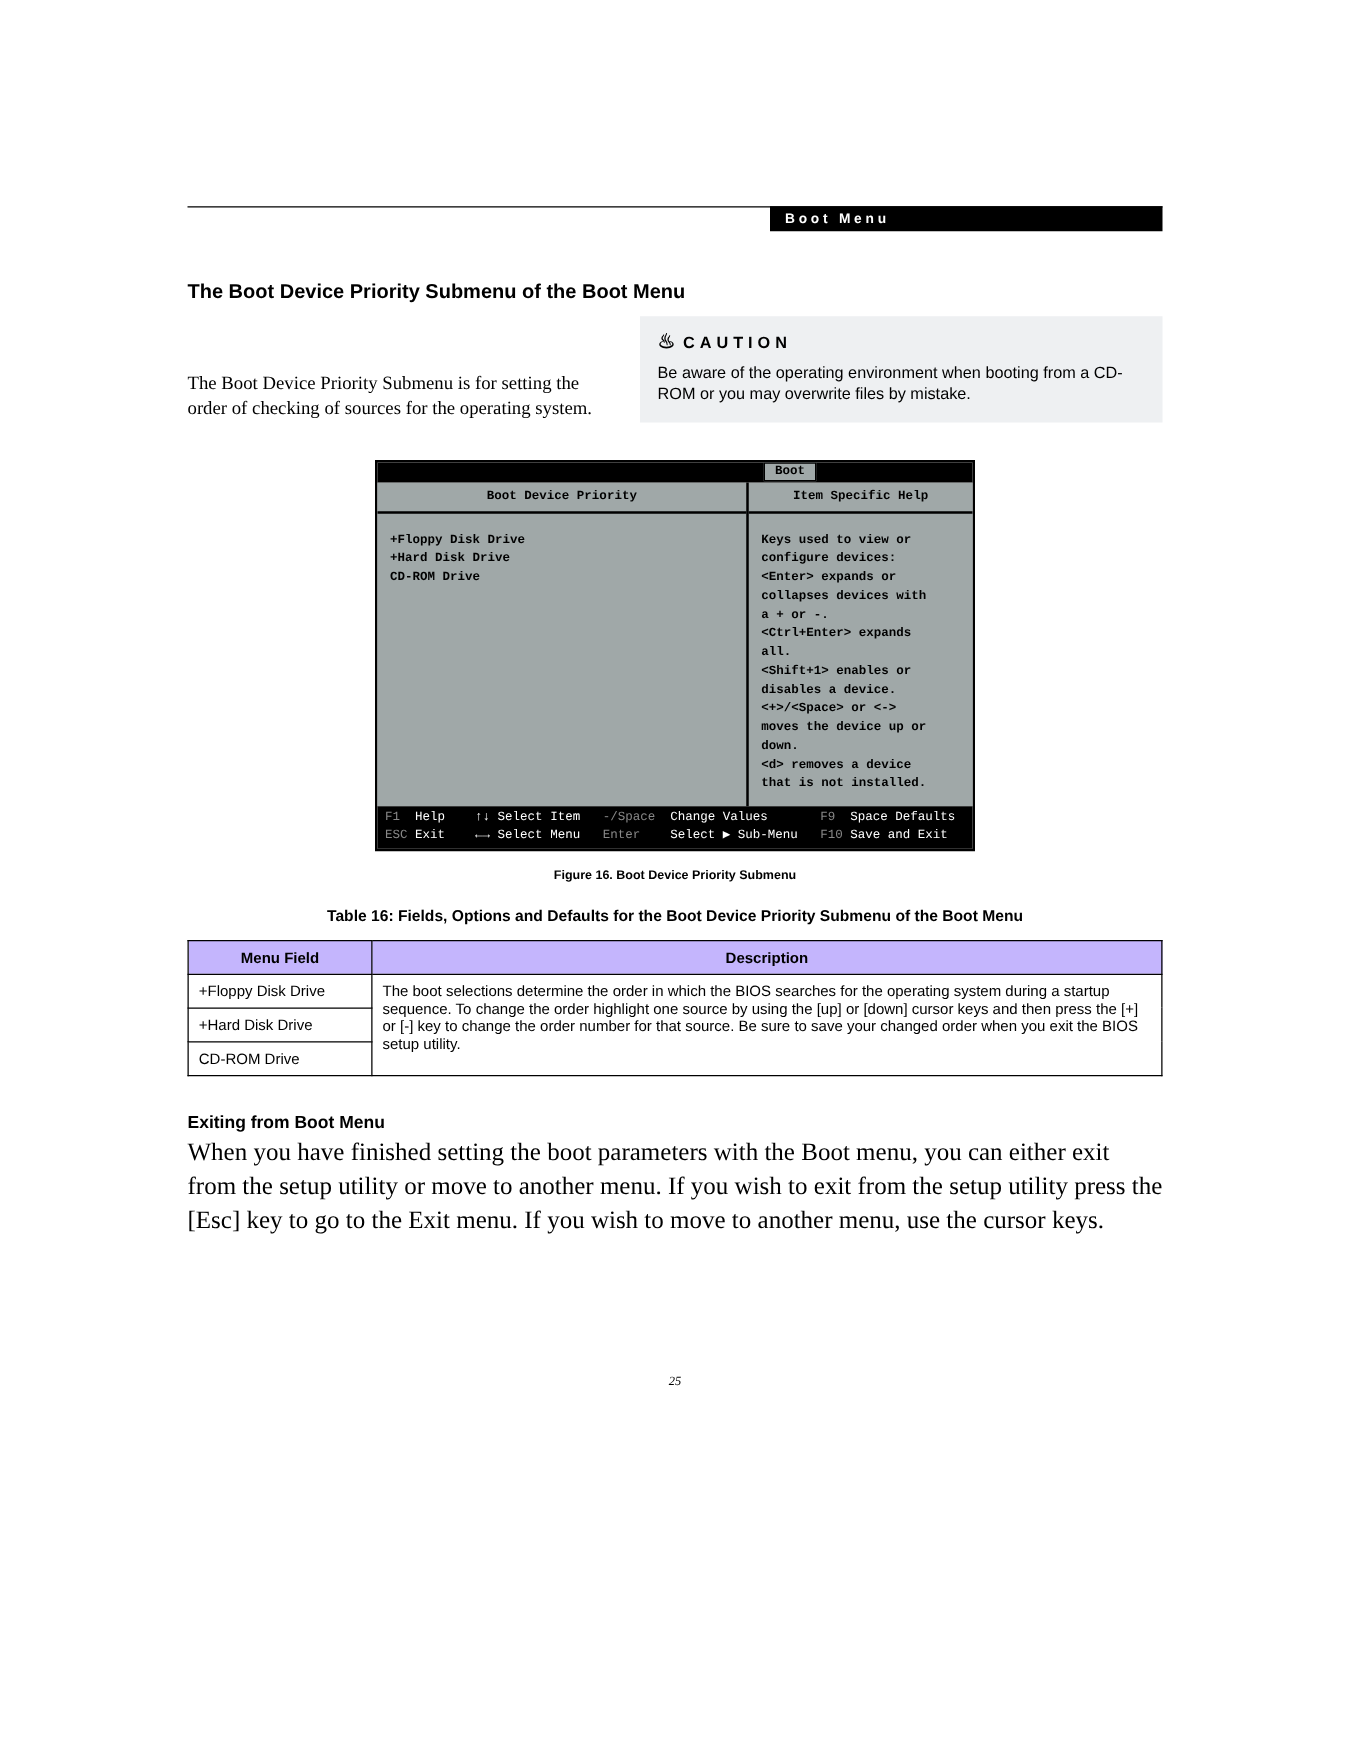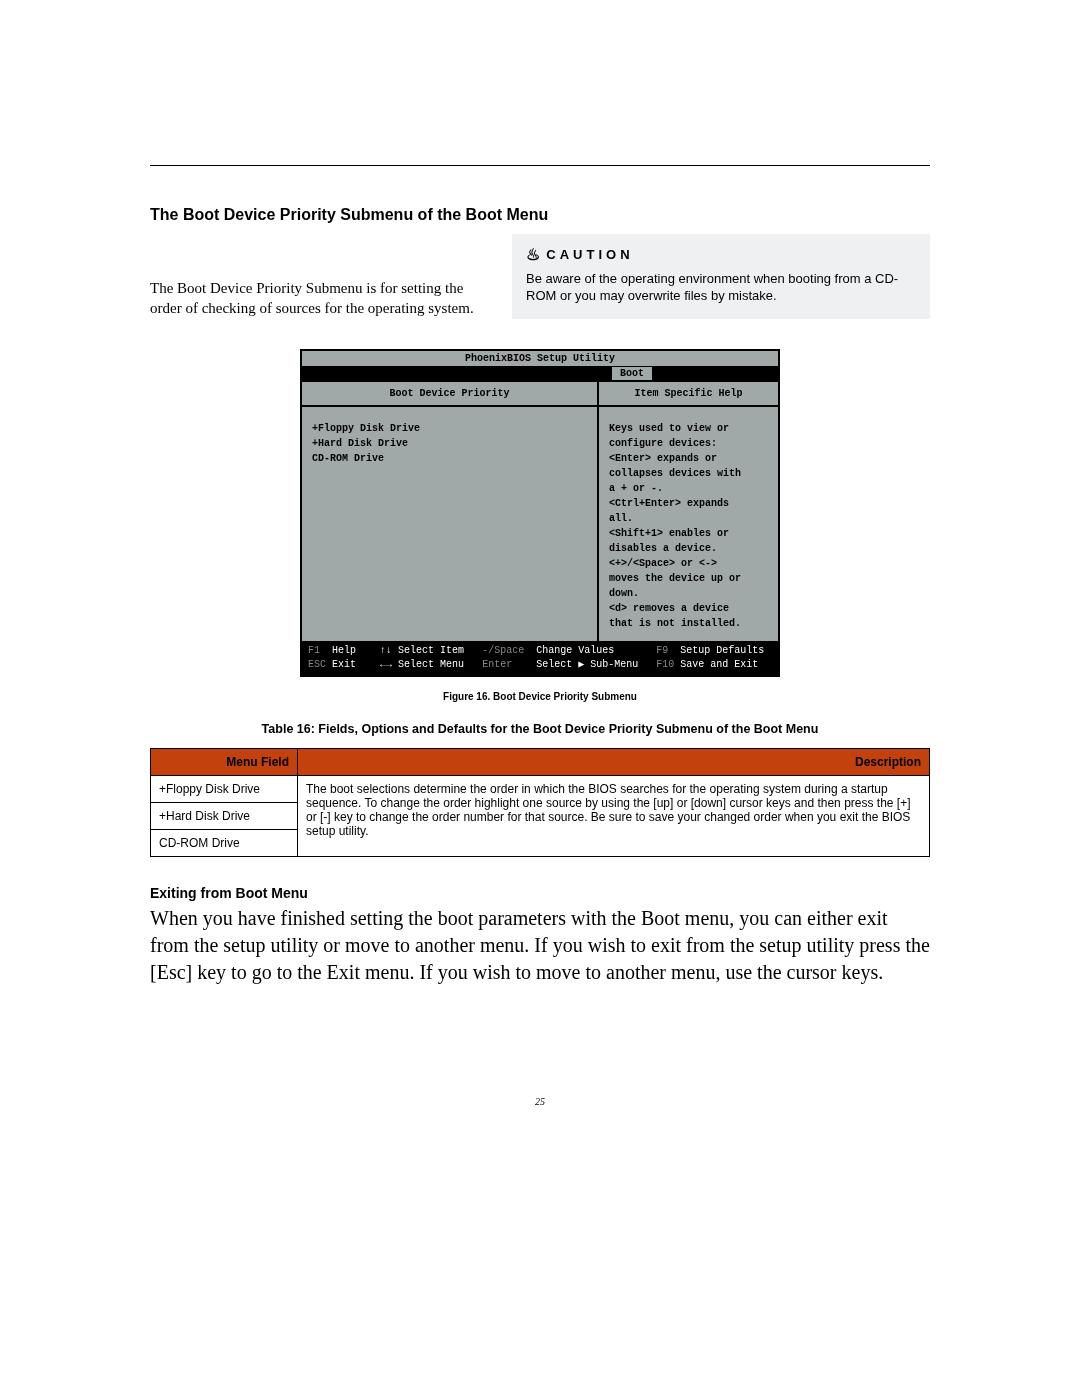--- a/index.html
+++ b/index.html
@@ -157,24 +157,24 @@
   margin: 10px 0 12px 0;
 }
 table.fields {
   border-collapse: collapse;
   width: 100%;
   font-family: Arial, sans-serif;
   font-size: 12px;
 }
 table.fields th {
   border: 1px solid #000;
-  text-align: right;
+  text-align: center;
   padding: 6px 8px;
   font-weight: bold;
-  background: #c2410c;
+  background: #c4b5fd;
 }
 table.fields td {
   border-left: 1px solid #000;
   border-right: 1px solid #000;
   padding: 6px 8px;
   vertical-align: top;
 }
 table.fields tr.first-body td { border-top: 1px solid #000; }
 table.fields tr.last-body td { border-bottom: 1px solid #000; }
 table.fields td.field-cell { border-bottom: 1px solid #000; width: 130px; }
@@ -193,37 +193,37 @@
   font-style: italic;
   font-size: 10px;
   margin-top: 110px;
 }
 </style>
 </head>
 <body>
 
 <div class="page">
   <div class="header-rule"></div>
+  <div class="header-banner">Boot Menu</div>
 
   <div class="section-title">The Boot Device Priority Submenu of the Boot Menu</div>
 
   <div class="two-col">
     <div class="intro-left">The Boot Device Priority Submenu is for setting the order of checking of sources for the operating system.</div>
     <div class="caution-box">
       <div class="caution-head">
         <span class="flame">♨</span>
         <span>CAUTION</span>
       </div>
       <div>Be aware of the operating environment when booting from a CD-ROM or you may overwrite files by mistake.</div>
     </div>
   </div>
 
   <div class="bios-wrap">
     <div class="bios-outer">
-      <div class="bios-titlebar">PhoenixBIOS Setup Utility</div>
       <div class="bios-menu-row">
         <div class="bios-tab">Boot</div>
       </div>
       <div class="bios-body">
         <div class="bios-left">
           <div class="bios-col-head">Boot Device Priority</div>
           <div class="bios-items">
             <div>+Floppy Disk Drive</div>
             <div>+Hard Disk Drive</div>
             <div> CD-ROM Drive</div>
@@ -243,21 +243,21 @@
             <div>&lt;Shift+1&gt; enables or</div>
             <div>disables a device.</div>
             <div>&lt;+&gt;/&lt;Space&gt; or &lt;-&gt;</div>
             <div>moves the device up or</div>
             <div>down.</div>
             <div>&lt;d&gt; removes a device</div>
             <div>that is not installed.</div>
           </div>
         </div>
       </div>
-      <div class="bios-footer"><span class="dim">F1</span>  <span class="hl">Help</span>    <span class="hl">↑↓</span> <span class="hl">Select Item</span>   <span class="dim">-/Space</span>  <span class="hl">Change Values</span>       <span class="dim">F9</span>  <span class="hl">Setup Defaults</span>
+      <div class="bios-footer"><span class="dim">F1</span>  <span class="hl">Help</span>    <span class="hl">↑↓</span> <span class="hl">Select Item</span>   <span class="dim">-/Space</span>  <span class="hl">Change Values</span>       <span class="dim">F9</span>  <span class="hl">Space Defaults</span>
 <span class="dim">ESC</span> <span class="hl">Exit</span>    <span class="hl">←→</span> <span class="hl">Select Menu</span>   <span class="dim">Enter</span>    <span class="hl">Select ▶ Sub-Menu</span>   <span class="dim">F10</span> <span class="hl">Save and Exit</span></div>
     </div>
   </div>
 
   <div class="figure-caption">Figure 16.   Boot Device Priority Submenu</div>
 
   <div class="table-caption">Table 16: Fields, Options and Defaults for the Boot Device Priority Submenu of the Boot Menu</div>
 
   <table class="fields">
     <tbody>

